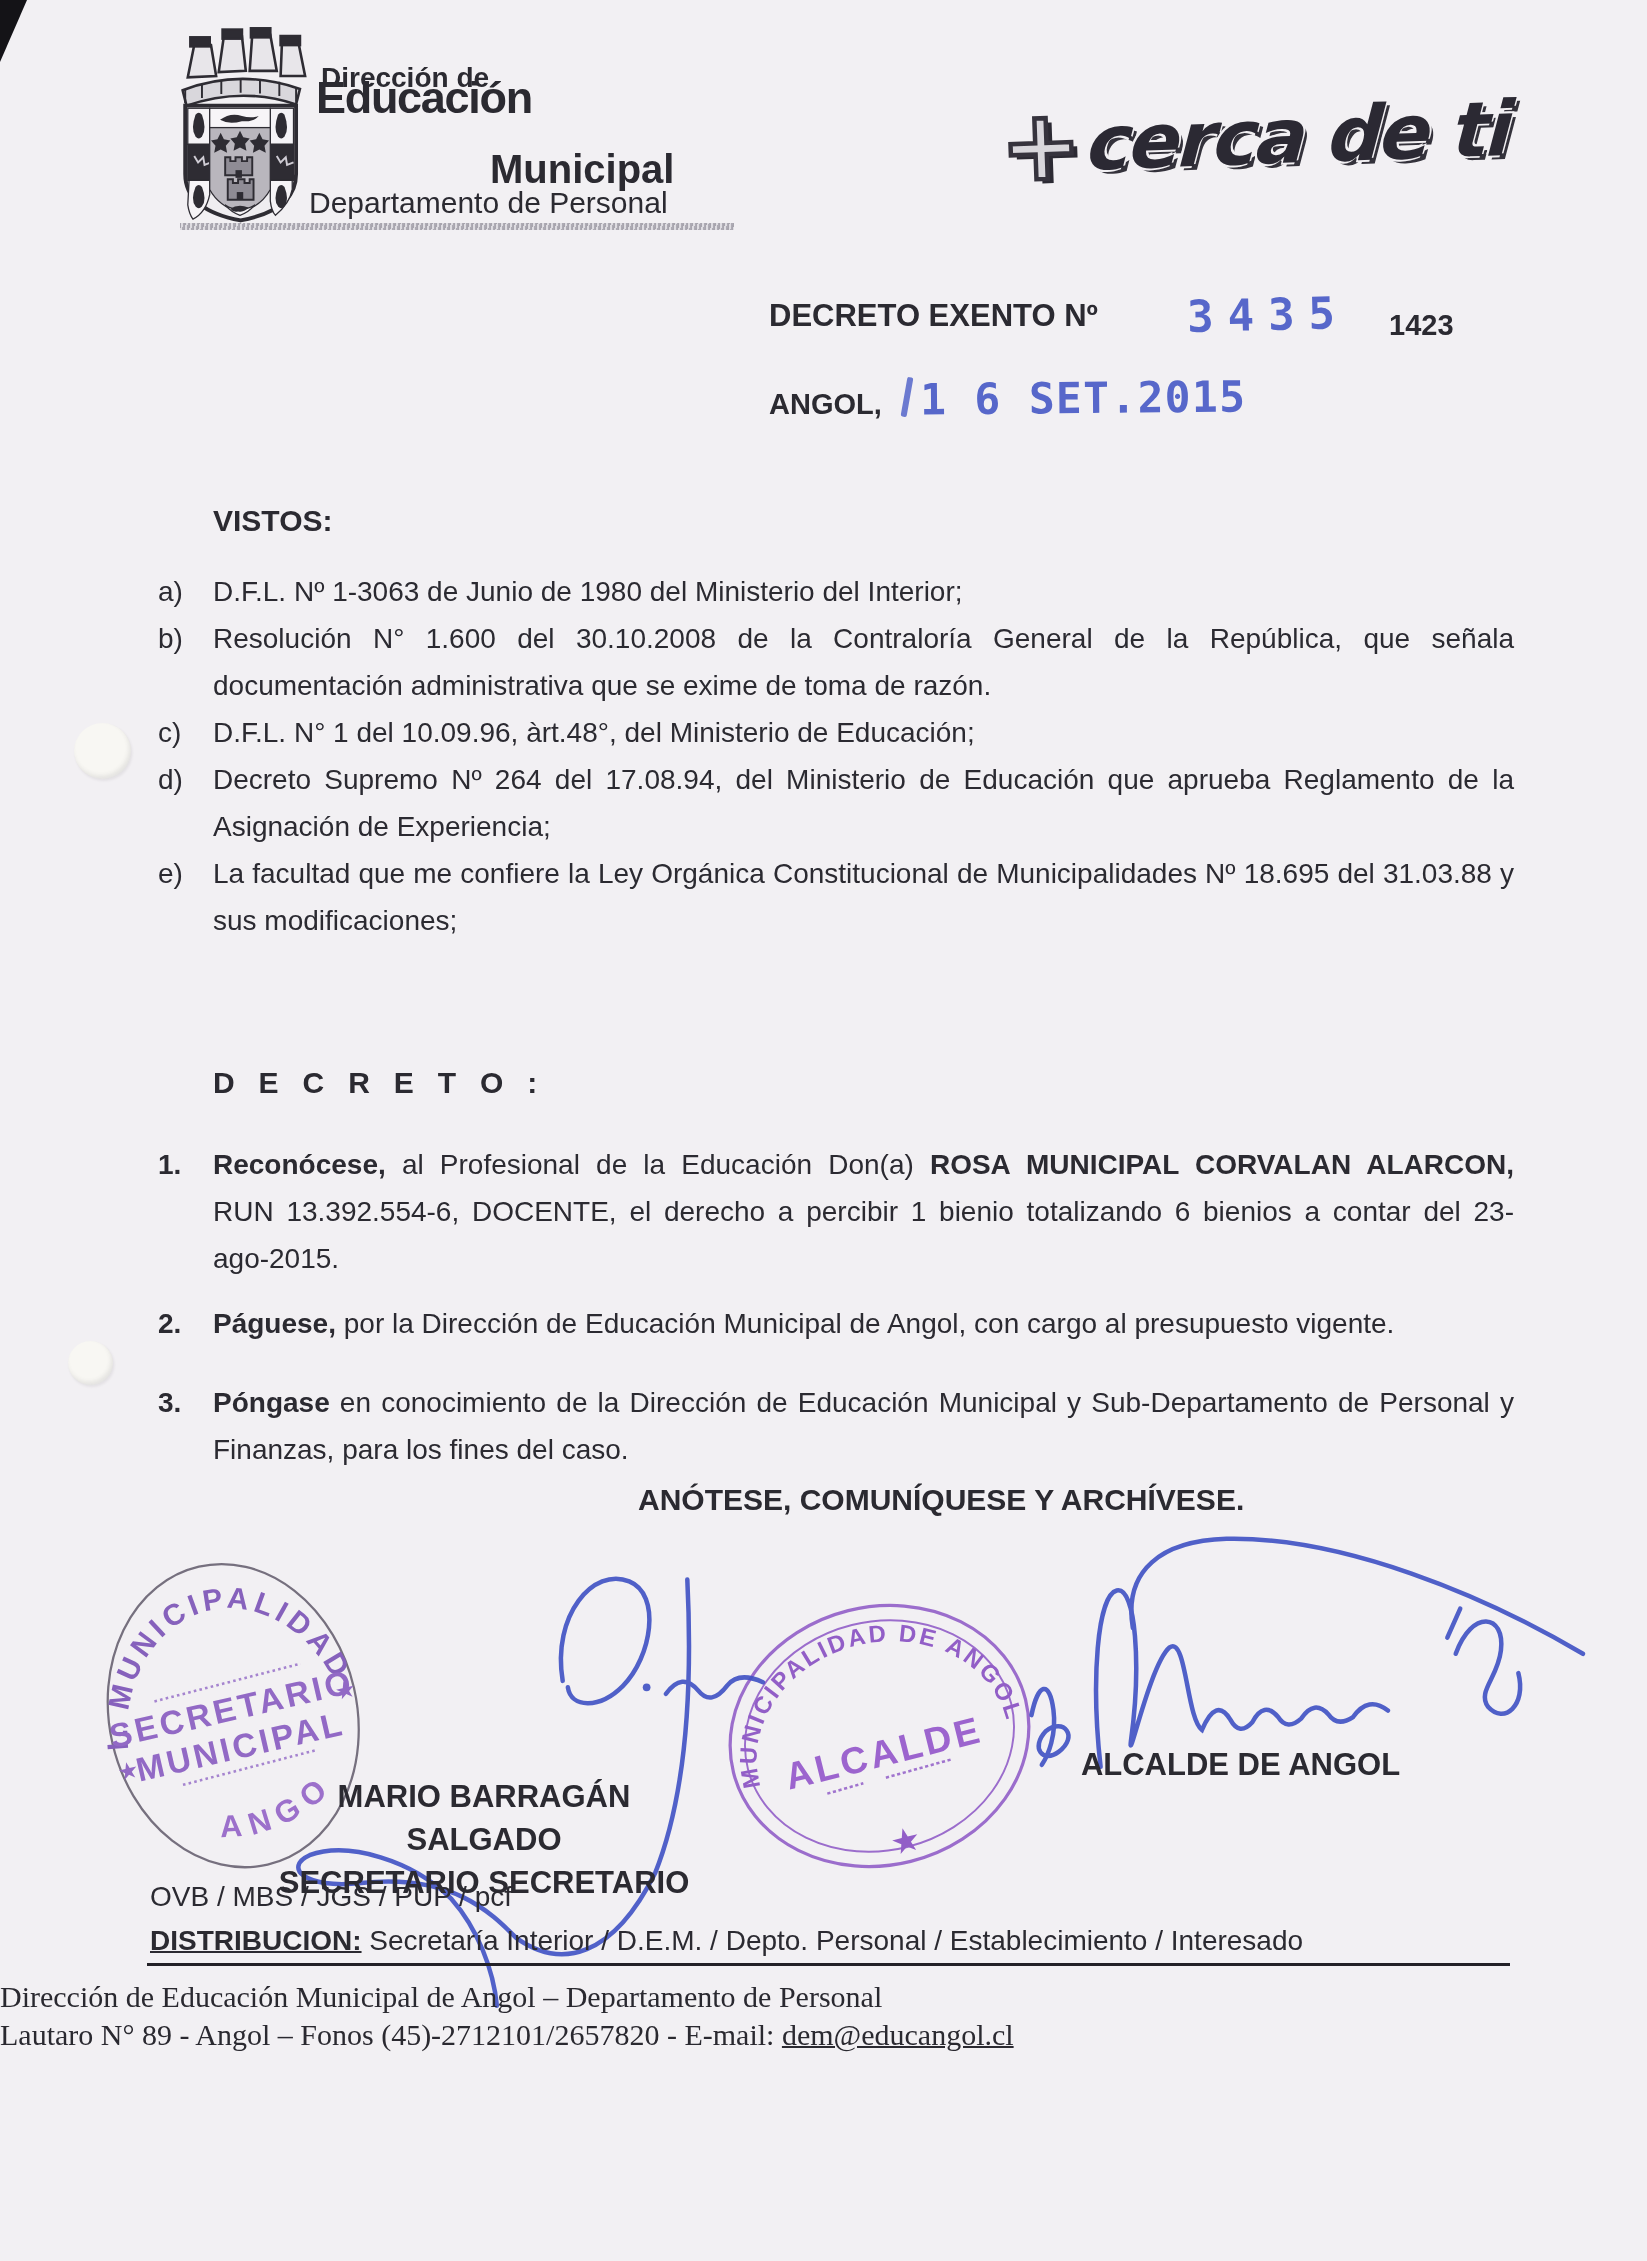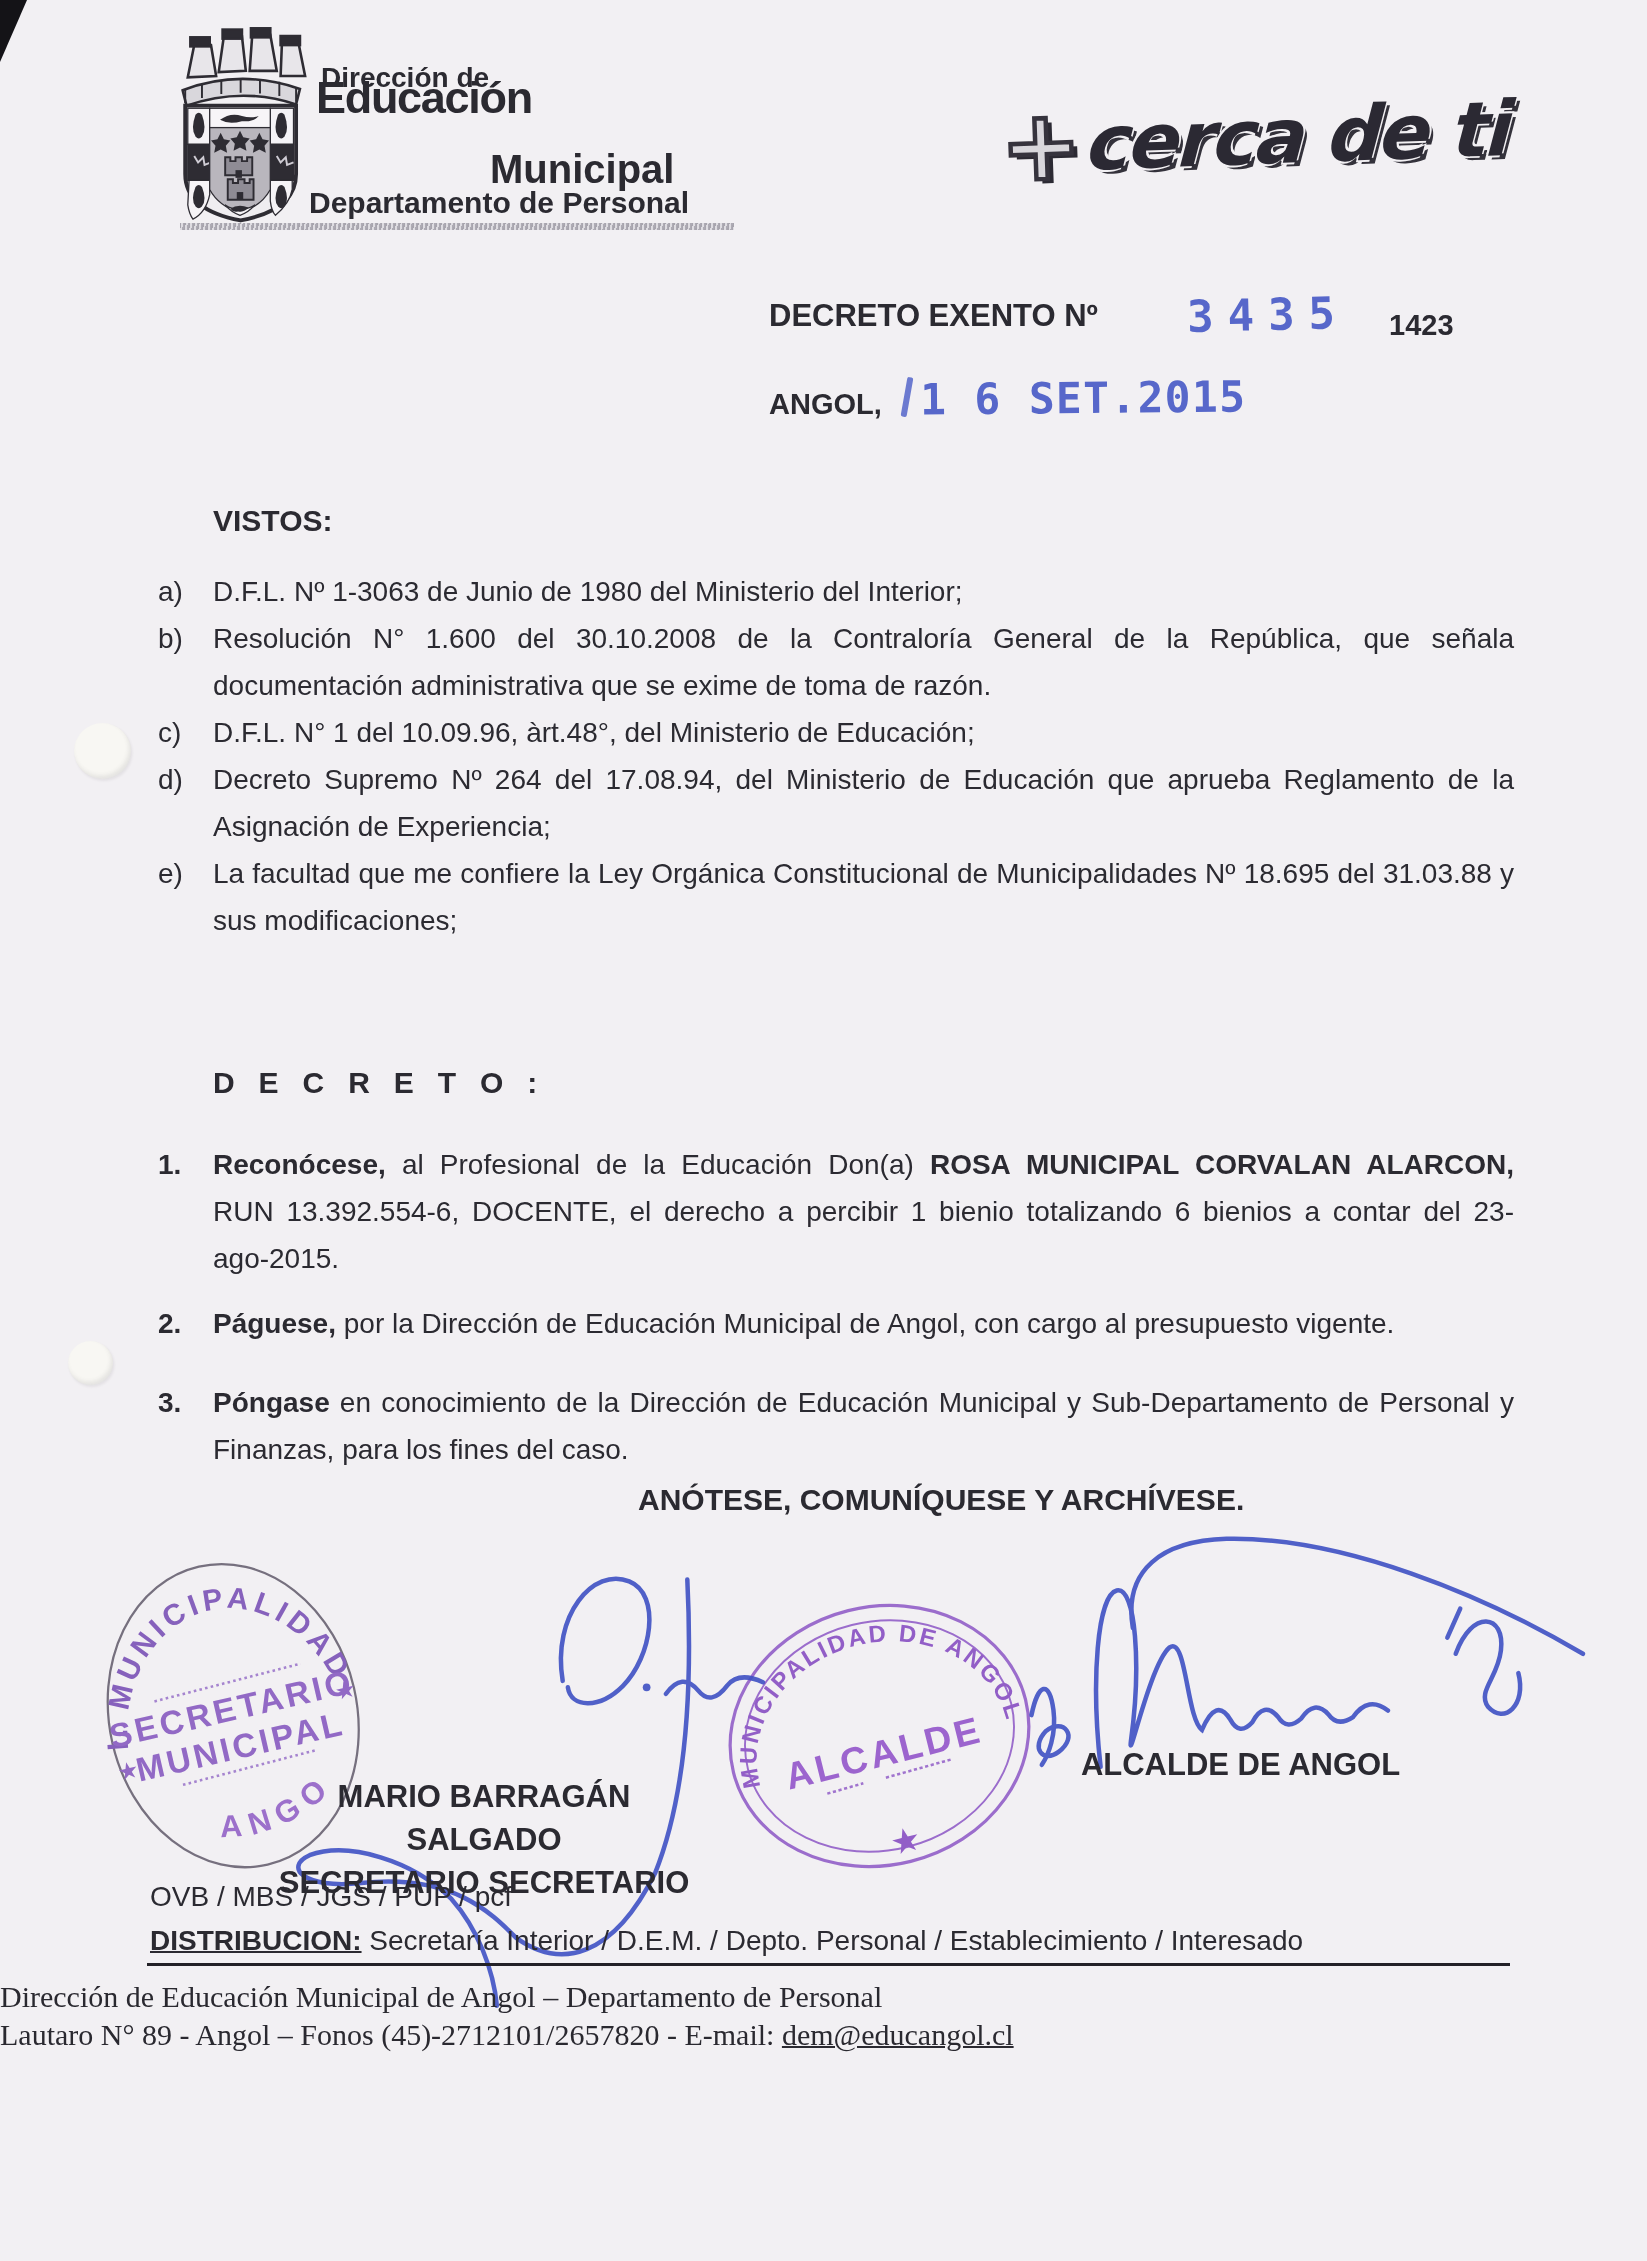--- a/index.html
+++ b/index.html
@@ -8,21 +8,21 @@
   .abs{position:absolute;}
   .b{font-weight:bold;}
   
   .corner-tl{left:0;top:0;width:0;height:0;border-top:62px solid #141317;border-right:27px solid transparent;}
   
   .hole{border-radius:50%;background:#f8f7f3;box-shadow:inset -1.9px -3.2px 4.5px rgba(60,55,70,.10), 1.3px 1.9px 2.6px rgba(60,55,70,.08);}
   
   .hdr-small{left:321px;top:62px;font-size:28px;font-weight:bold;letter-spacing:0px;}
   .hdr-big{left:316px;top:72px;font-size:45px;font-weight:bold;letter-spacing:-1.3px;}
   .hdr-mid{left:490px;top:147px;font-size:40px;font-weight:bold;}
-  .hdr-dept{left:309px;top:186px;font-size:30px;font-weight:bold;}
+  .hdr-dept{left:309px;top:186px;font-size:30px;font-weight:normal;}
   .hatch{left:180px;top:223px;width:554px;height:7px;opacity:.75;
     background:repeating-linear-gradient(100deg,#8f8c97 0 1.3px,#d8d6dc 1.3px 3.2px,#97949f 3.2px 4.5px);}
   
   .slogan{left:1000px;top:83px;width:439px;transform:rotate(-2deg);font-family:"DejaVu Sans",sans-serif;font-style:italic;font-weight:900;white-space:nowrap;}
   .slogan .plus{display:inline-block;font-size:97px;line-height:97px;color:#d9d7dc;
     -webkit-text-stroke:4.5px #36333d;text-shadow:5.8px 4.5px 0 #2c2a33;transform:translateY(7.8px);}
   .slogan .slg{display:inline-block;margin-left:6.5px;font-size:76px;line-height:97px;color:#2b2933;letter-spacing:-2.6px;transform:skewX(-6deg);
     text-shadow:-1.9px -1.9px 0 #f2f0f3,1.9px -1.9px 0 #f2f0f3,-1.9px 1.9px 0 #f2f0f3,3.9px 3.9px 0 #34323b;}
   
   .dec-title{left:769px;top:298px;font-size:31px;font-weight:bold;}

